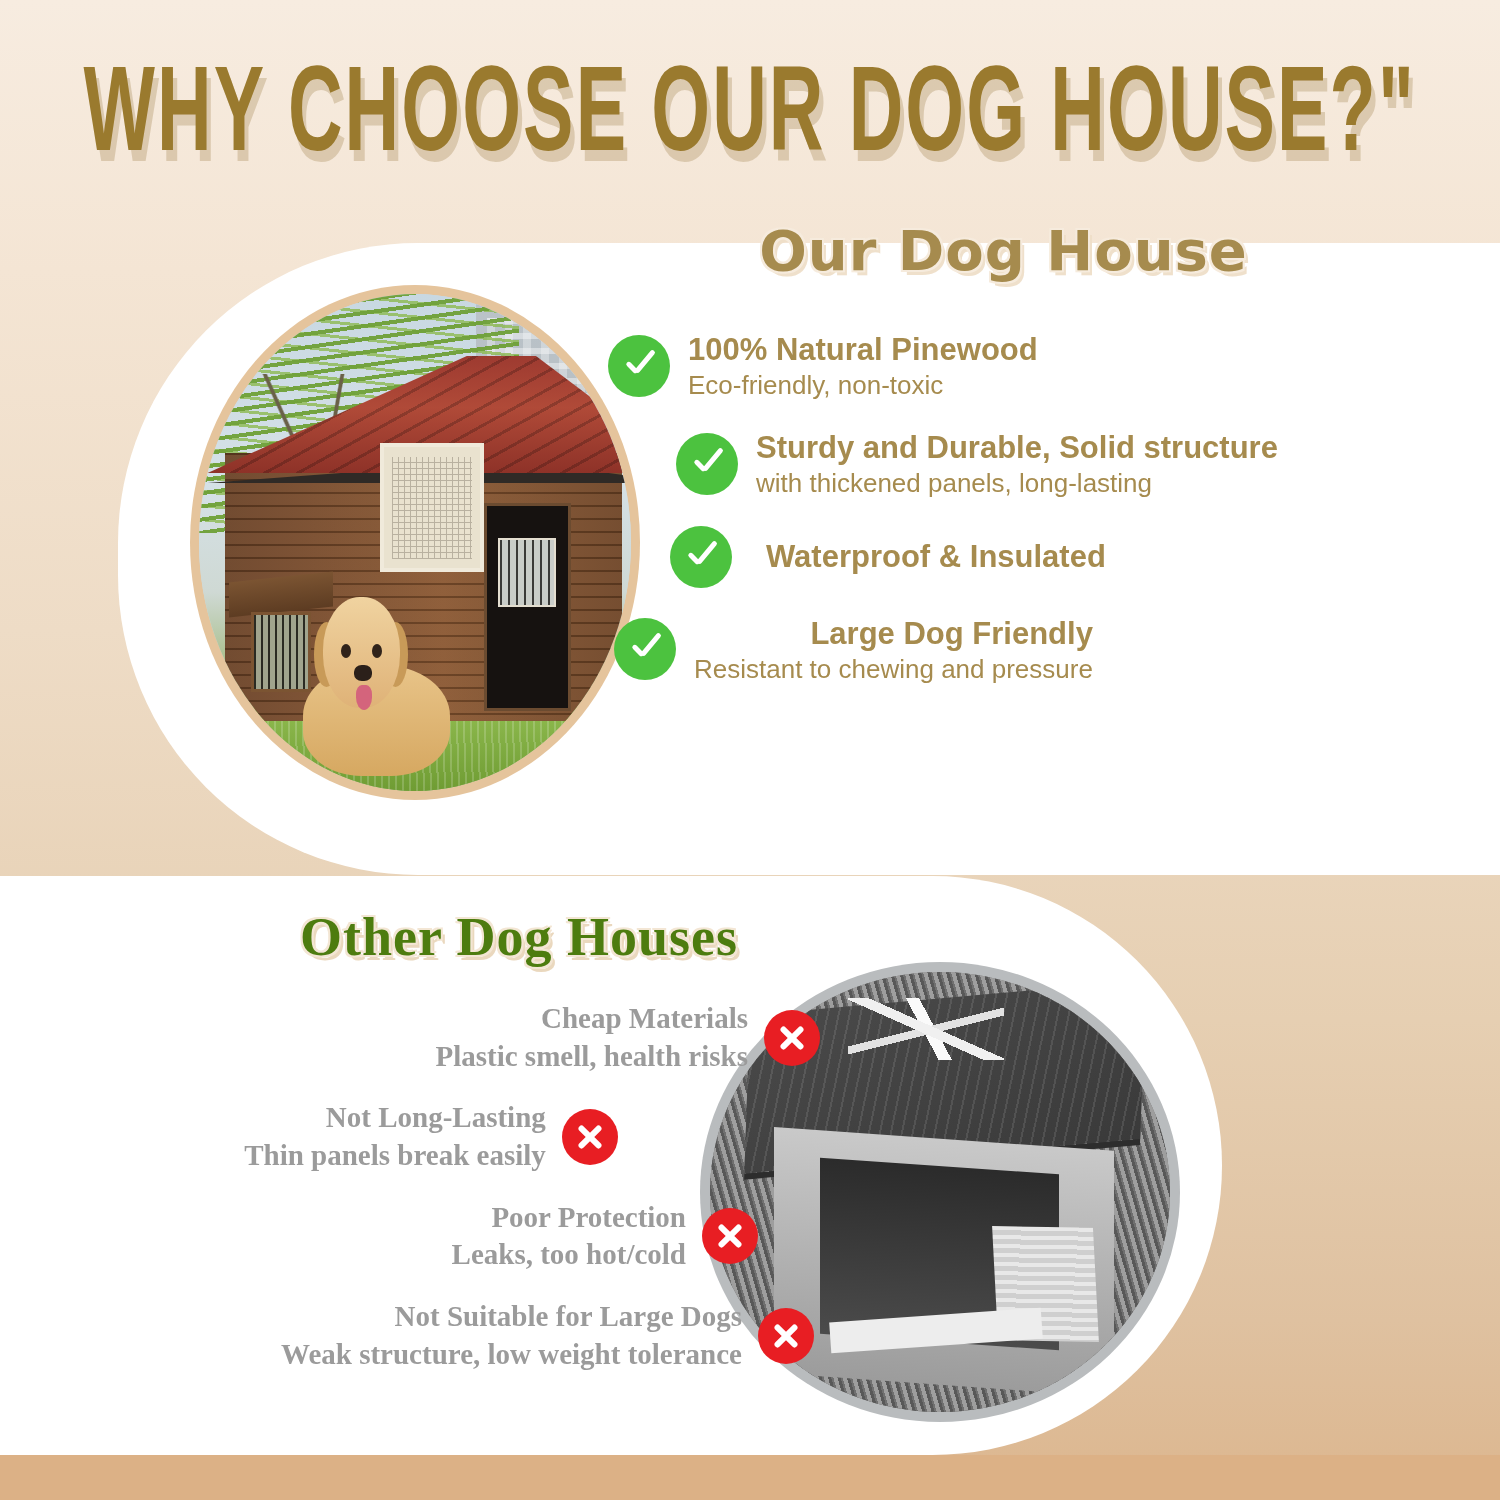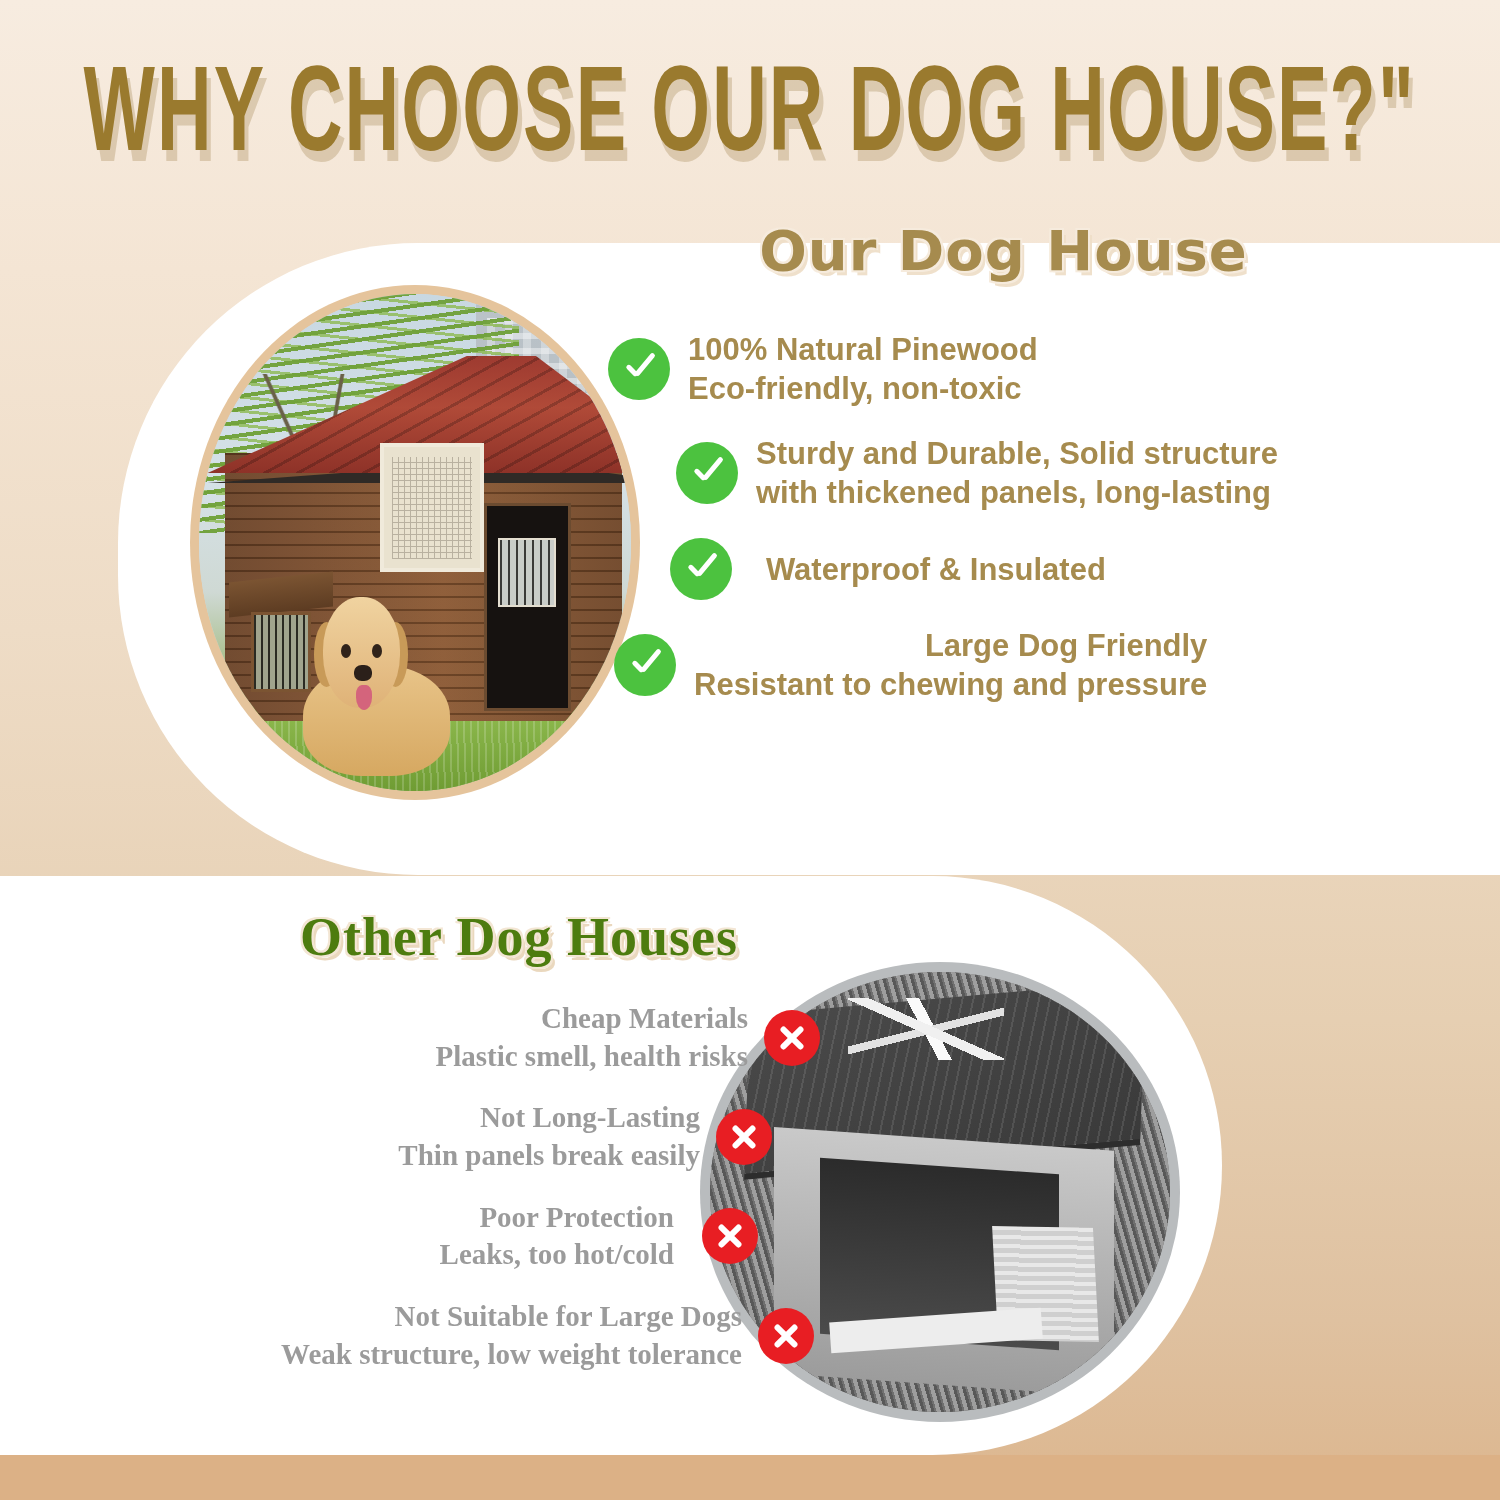--- a/index.html
+++ b/index.html
@@ -150,21 +150,21 @@
   .ok-icon:before{
     content:""; position:absolute; left:17px; top:30px; width:14px; height:5px;
     background:#fff; border-radius:3px; transform:rotate(45deg);
   }
   .ok-icon:after{
     content:""; position:absolute; left:23px; top:24px; width:28px; height:5px;
     background:#fff; border-radius:3px; transform:rotate(-50deg);
   }
   .check-text{color:#a68b4e;}
   .check-text .l1{font-size:31px; font-weight:bold; line-height:1.26;}
-  .check-text .l2{font-size:31px; font-weight:bold; line-height:1.26;}
+  .check-text .l2{font-size:26px; font-weight:normal; line-height:1.26;}
 
   
   .card-bottom{
     position:absolute;
     left:0; top:876px; width:1222px; height:579px;
     background:#ffffff;
     border-top-right-radius:290px;
     border-bottom-right-radius:290px;
   }
   .heading-bottom{
@@ -209,22 +209,22 @@
   .bw-hole{position:absolute;left:24%;top:44%;width:52%;height:40%;
      background:linear-gradient(180deg,#2b2b2b,#4b4b4b);transform:skewY(4deg);}
   .bw-board{position:absolute;left:62%;top:58%;width:22%;height:26%;
      background:repeating-linear-gradient(180deg,#e8e8e8 0 4px,#cfcfcf 4px 9px);transform:skewY(4deg) rotate(-3deg);}
   .bw-plank{position:absolute;left:26%;top:78%;width:46%;height:7%;
      background:#ededed;transform:rotate(-4deg);}
 
   
   .x-list{position:absolute; left:90px; top:1000px; width:730px; z-index:9;font-family:Liberation Serif, serif;}
   .x-row{display:flex; align-items:center; justify-content:flex-end; margin-bottom:24px;}
-  .x-row:nth-child(2){padding-right:48px;}
-  .x-row:nth-child(3){padding-right:62px;gap:12px;}
+  .x-row:nth-child(2){padding-right:48px;justify-content:center;}
+  .x-row:nth-child(3){padding-right:62px;}
   .x-row:nth-child(4){padding-right:6px;margin-top:15px;}
   .x-text{color:#9b9b9b; text-align:right; margin-right:16px;}
   .x-text .l1{font-size:29px; font-weight:bold; line-height:1.3;}
   .x-text .l2{font-size:29px; font-weight:bold; line-height:1.3;}
   .no-icon{
     flex:0 0 auto; width:56px; height:56px; border-radius:50%;
     background:#e81e23; position:relative;
   }
   .no-icon:before,.no-icon:after{
     content:""; position:absolute; left:13px; top:25px; width:30px; height:6px;

